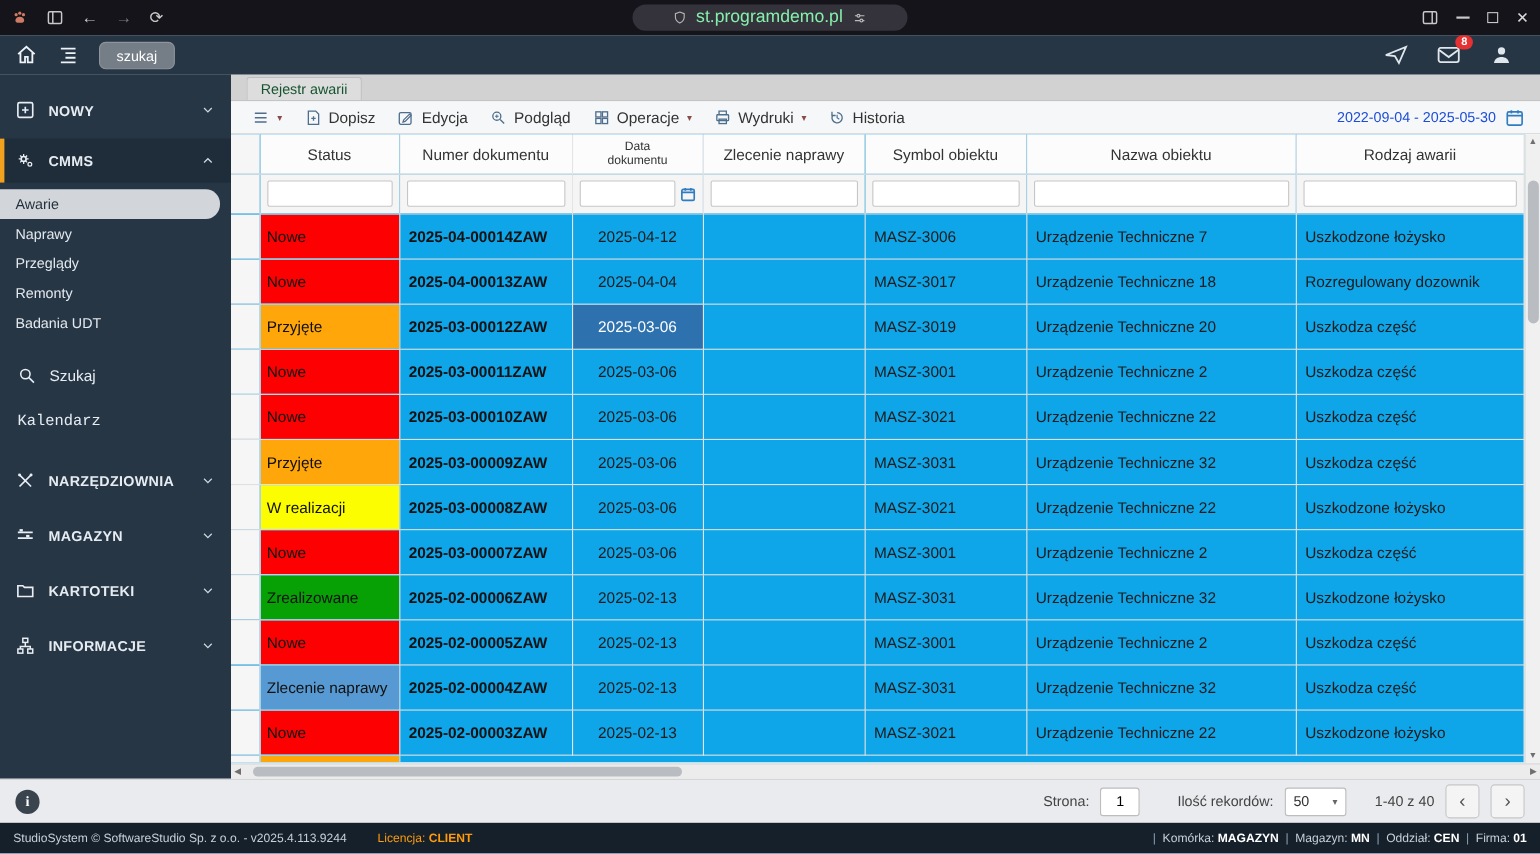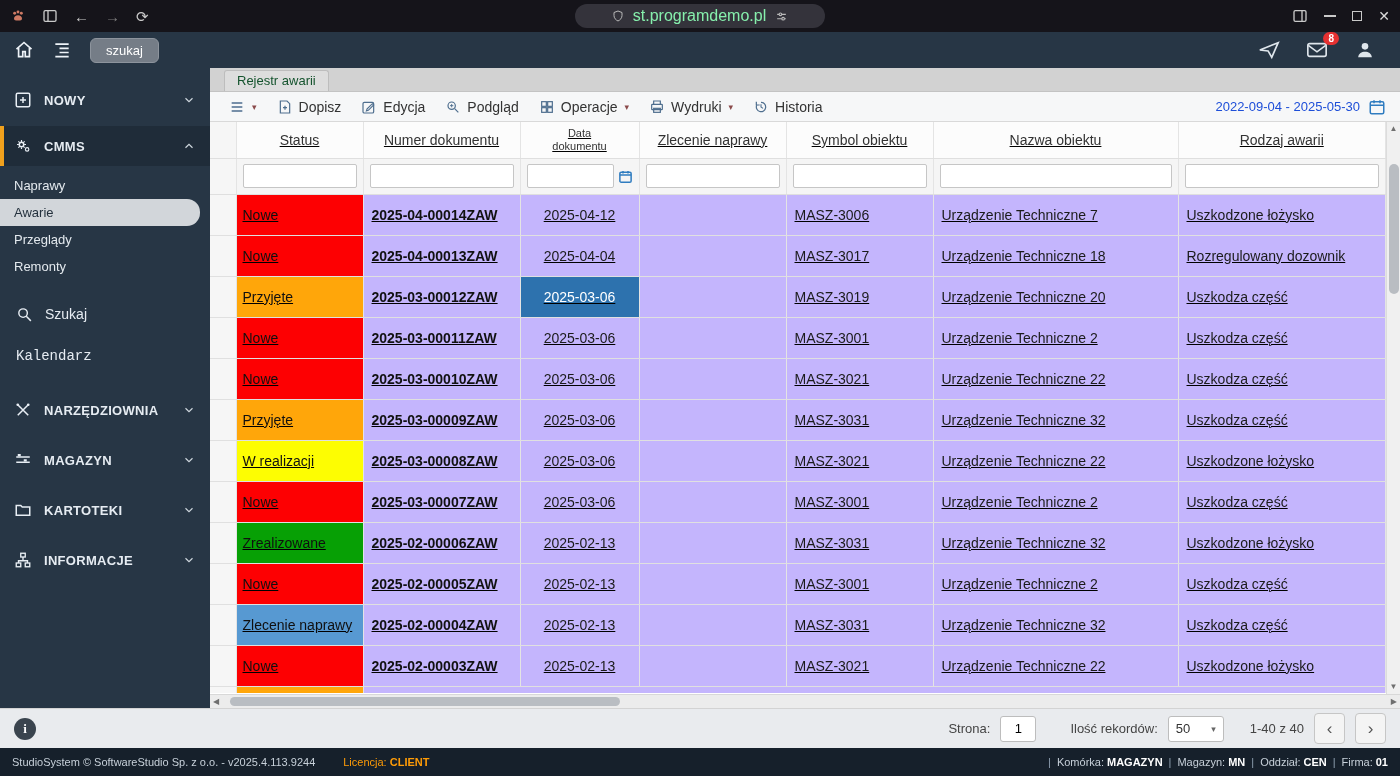--- a/index.html
+++ b/index.html
@@ -50,21 +50,21 @@
   .tabstrip { flex: 0 0 22px; background: #d2d2d2; border-bottom: 1px solid #c3c3c3; display: flex; align-items: center; padding-left: 14px; }
   .tab-active { font-size: 13px; color: #14532d; background: #dddddd; border: 1px solid #bdbdbd; border-bottom: none; padding: 2px 12px 3px; border-radius: 3px 3px 0 0; margin-top: 2px; }
   .toolbar { flex: 0 0 30px; background: #f6f7f8; border-bottom: 1px solid #d9d9d9; display: flex; align-items: center; gap: 2px; padding: 0 10px; }
   .tb-btn { display: flex; align-items: center; gap: 6px; font-size: 14px; color: #333; padding: 3px 9px; border-radius: 3px; cursor: default; }
   .tb-caret { font-size: 9px; color: #8a4a4a; margin-left: 1px; }
   .tb-right { margin-left: auto; display: flex; align-items: center; gap: 8px; font-size: 13px; color: #1d4ed8; padding-right: 4px; }
 
   
   .grid-area { flex: 1; min-height: 0; display: flex; background: #fff; }
   .grid-table-wrap { flex: 1; overflow: hidden; }
-  table.grid { border-collapse: collapse; table-layout: fixed; width: 100%; background: #c4b5fd; text-decoration: underline; }
+  table.grid { border-collapse: collapse; table-layout: fixed; width: 100%; background: #0ea5e9; }
   table.grid th, table.grid td { border-right: 1px solid #e4e4e4; overflow: hidden; white-space: nowrap; }
   .header-row th { height: 36px; background: #fcfcfc; border-bottom: 1px solid #dfdfdf; font-size: 14px; font-weight: normal; color: #333; text-align: center; }
   .th-small { font-size: 11px; line-height: 1.15; display: block; max-width: 68px; margin: 0 auto; white-space: normal; }
   .filter-row th { height: 36px; background: #f5f5f5; border-bottom: 1px solid #dfdfdf; padding: 5px 6px; }
   .filter-row input { width: 100%; height: 24px; border: 1px solid #c6c6c6; border-radius: 2px; background: #fff; font-size: 13px; padding: 0 6px; font-family: inherit; }
   .filter-date { display: flex; align-items: center; gap: 4px; }
   .filter-date input { flex: 1; min-width: 0; }
   .data-row td { height: 41px; border-bottom: 1px solid #e0e0e0; font-size: 14px; color: #1b1b1b; padding: 0 8px; }
   td.c-sel, th.c-sel { background: #f6f6f6; padding: 0; }
   td.c-status { padding: 0; }
@@ -222,24 +222,25 @@
             </svg>
           </span>
         <span>CMMS</span>
         <span class="chev">
             <svg viewBox="0 0 24 24" width="14" height="14">
               <path d="M6 15l6-6 6 6" fill="none" stroke="#cfd8de" stroke-width="2"></path>
             </svg>
           </span>
       </div>
       <div class="submenu">
+        <div class="sub-item selected">Awarie</div>
         <div class="sub-item">Naprawy</div>
-        <div class="sub-item selected">Awarie</div>
         <div class="sub-item">Przeglądy</div>
         <div class="sub-item">Remonty</div>
+        <div class="sub-item">Badania UDT</div>
       </div>
       <div class="side-plain szukaj">
         <span>
             <svg viewBox="0 0 24 24" width="17" height="17">
               <circle cx="10" cy="10" r="6" fill="none" stroke="#e8eef4" stroke-width="2"></circle>
               <path d="M14.5 14.5L21 21" stroke="#e8eef4" stroke-width="2"></path>
             </svg>
           </span>
         <span>Szukaj</span>
       </div>

